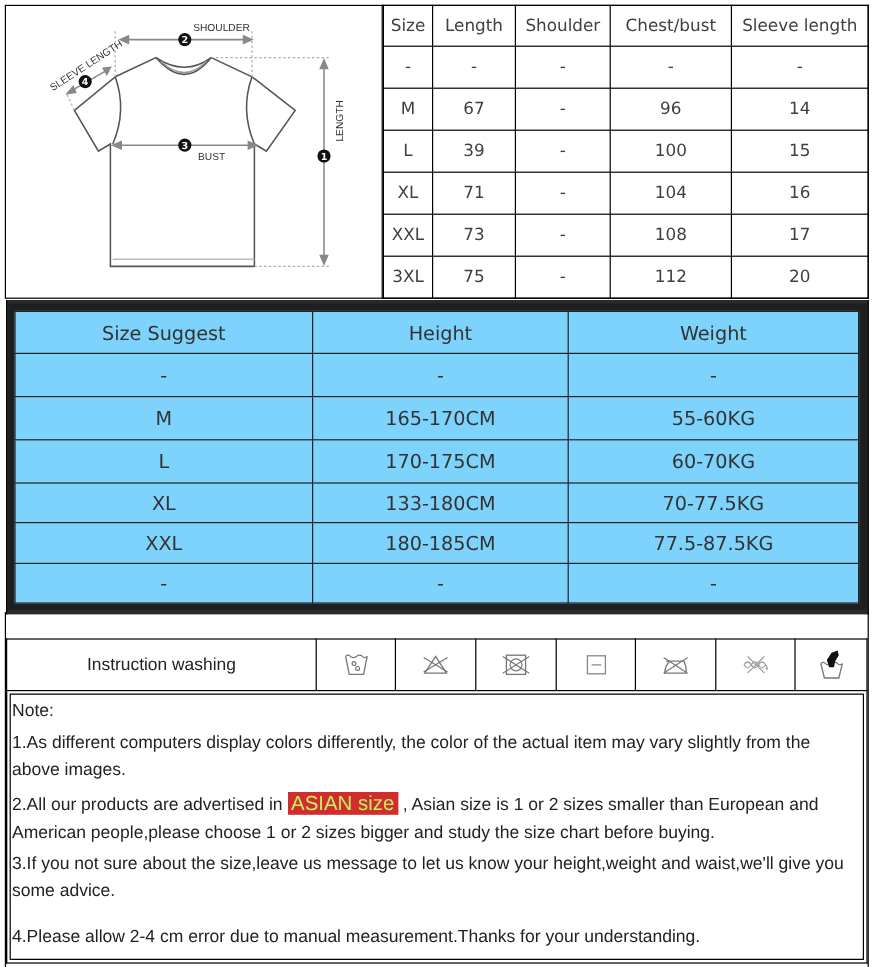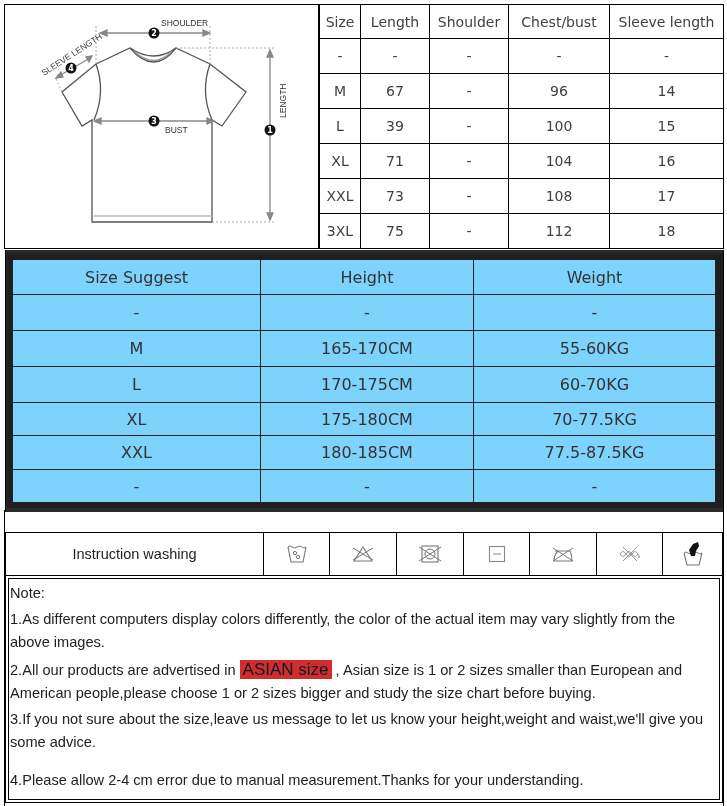--- a/index.html
+++ b/index.html
@@ -47,21 +47,21 @@
   
   #notes {
     left: 5px; top: 576px; width: 718px; height: 227px;
     border: 1px solid #000; border-top: 0;
     box-shadow: inset 0 0 0 2px #fff, inset 0 0 0 3px #000;
     padding: 6px 4px 0 4px; font-size: 14.6px; line-height: 23.2px; color: #222;
     font-family: "Liberation Sans", sans-serif;
   }
   #notes p { margin: 0; }
   .hl {
-    background: #d12d2d; color: #0f172a; font-size: 17px; padding: 0 3px;
+    background: #d12d2d; color: #bef264; font-size: 17px; padding: 0 3px;
     font-family: "Liberation Sans", sans-serif;
   }
 </style>
 </head>
 <body>
 
 <div class="abs" id="top-frame"></div>
 
 <div class="abs" id="diagram-cell">
   <svg width="315" height="245" viewBox="0 0 315 245">
@@ -159,21 +159,21 @@
     <td>73</td>
     <td>-</td>
     <td>108</td>
     <td>17</td>
   </tr>
   <tr>
     <td>3XL</td>
     <td>75</td>
     <td>-</td>
     <td>112</td>
-    <td>18</td>
+    <td>20</td>
   </tr>
 </tbody>
   </table>
 
 <div class="abs" id="frame-mid"></div>
 <div class="abs" id="suggest-outer"></div>
 <div class="abs" id="suggest-shadow"></div>
 
 <table class="abs" id="suggest-table">
   <tbody>
@@ -192,21 +192,21 @@
     <td>165-170CM</td>
     <td>55-60KG</td>
   </tr>
   <tr style="height:36px">
     <td>L</td>
     <td>170-175CM</td>
     <td>60-70KG</td>
   </tr>
   <tr style="height:33px">
     <td>XL</td>
-    <td>175-180CM</td>
+    <td>133-180CM</td>
     <td>70-77.5KG</td>
   </tr>
   <tr style="height:34px">
     <td>XXL</td>
     <td>180-185CM</td>
     <td>77.5-87.5KG</td>
   </tr>
   <tr style="height:33px">
     <td>-</td>
     <td>-</td>

